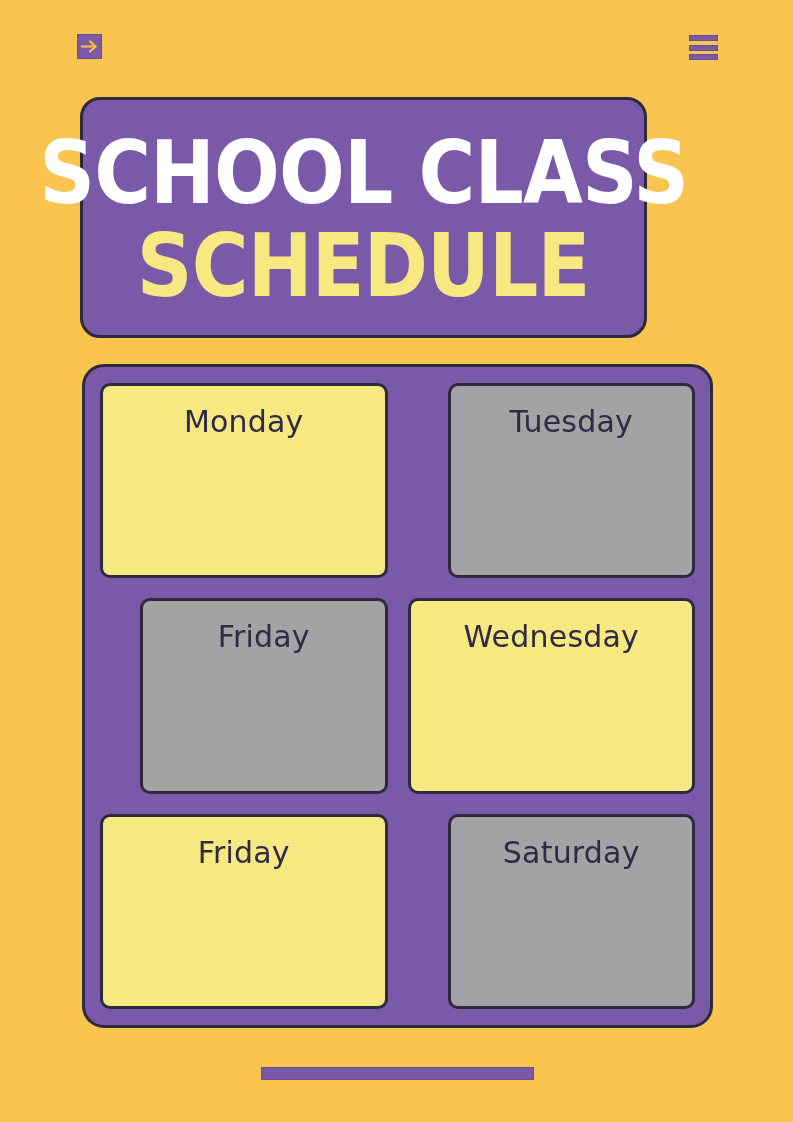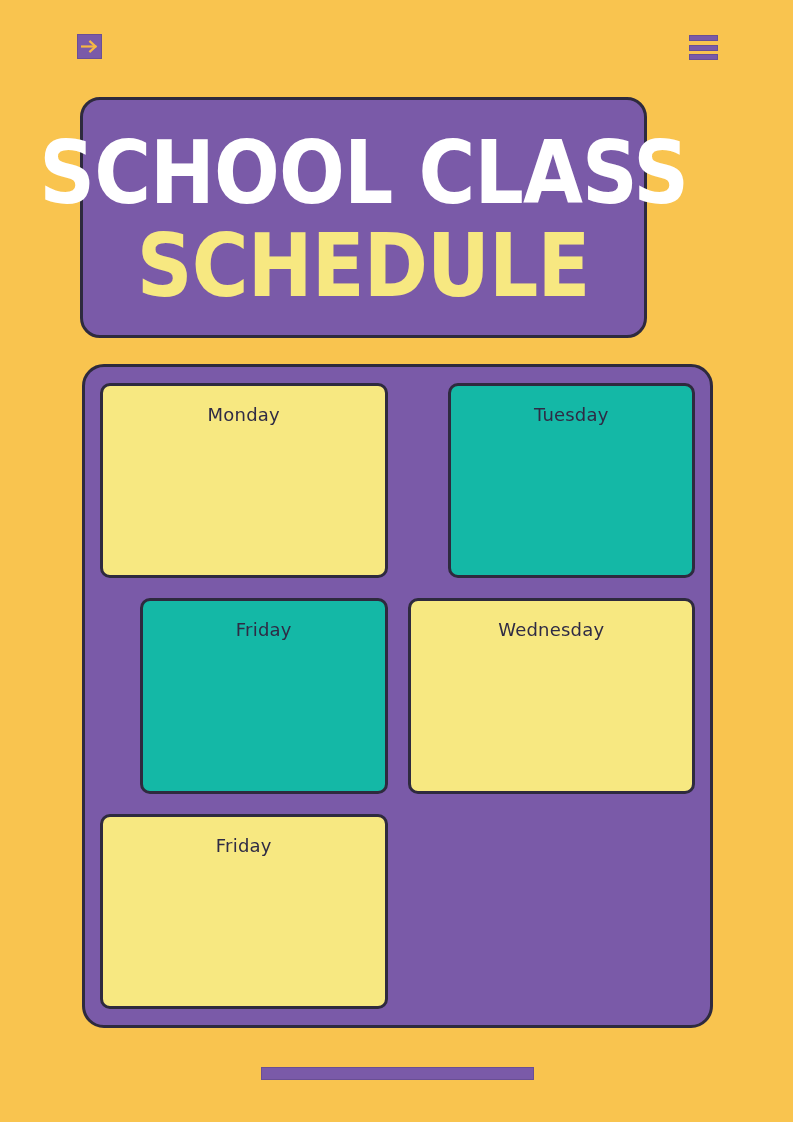--- a/index.html
+++ b/index.html
@@ -118,25 +118,25 @@
   }
   .day-card {
     border: 3px solid #2e2a3e;
     border-radius: 10px;
     box-sizing: border-box;
     padding-top: 18px;
     text-align: center;
     cursor: pointer;
   }
   .day-card.yellow { background: #f7e881; }
-  .day-card.teal   { background: #14b8a6; margin-left: 40px; }
+  .day-card.teal   { background: #a3a3a3; margin-left: 40px; }
 
   .day-label {
     font-family: "DejaVu Sans", sans-serif;
-    font-size: 18px;
+    font-size: 30px;
     font-weight: normal;
     color: #2f2b45;
     letter-spacing: 0.2px;
   }
 
   
   .home-indicator {
     position: absolute;
     left: 261px;
     top: 1067px;
@@ -190,17 +190,20 @@
     </div>
 
     <div class="day-card yellow">
       <div class="day-label">Wednesday</div>
     </div>
 
     <div class="day-card yellow">
       <div class="day-label">Friday</div>
     </div>
 
+    <div class="day-card teal">
+      <div class="day-label">Saturday</div>
+    </div>
 
   </div>
 </div>
 
 <div class="home-indicator"></div>
 
 </body></html>

